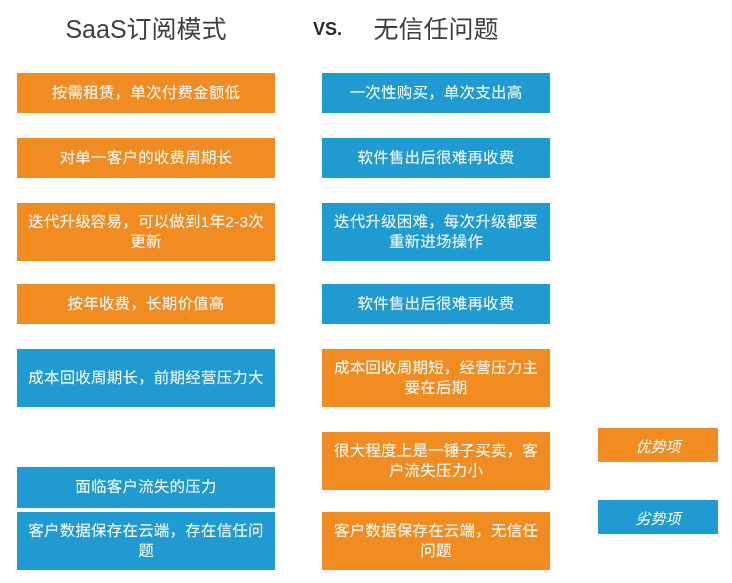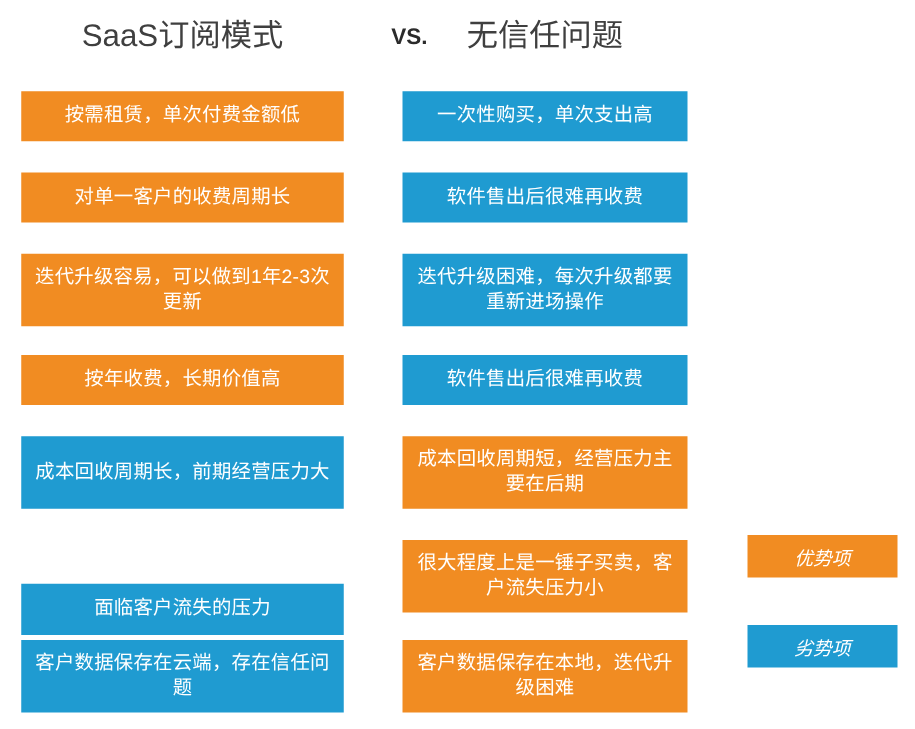--- a/index.html
+++ b/index.html
@@ -103,18 +103,18 @@
   <div class="box box-blue col-right" style="top:203px; height:58px;">迭代升级困难，每次升级都要重新进场操作</div>
   <div class="box box-blue col-right" style="top:284px; height:40px;">软件售出后很难再收费</div>
 
   <div class="box box-blue col-left" style="top:349px; height:58px;">成本回收周期长，前期经营压力大</div>
   <div class="box box-orange col-right" style="top:349px; height:58px;">成本回收周期短，经营压力主要在后期</div>
 
   <div class="box box-blue col-left" style="top:440px; height:41px;margin-top:27px;">面临客户流失的压力</div>
   <div class="box box-orange col-right" style="top:432px; height:58px;">很大程度上是一锤子买卖，客户流失压力小</div>
 
   <div class="box box-blue col-left" style="top:512px; height:58px;">客户数据保存在云端，存在信任问题</div>
-  <div class="box box-orange col-right" style="top:512px; height:58px;">客户数据保存在本地，迭代升级困难</div>
+  <div class="box box-orange col-right" style="top:512px; height:58px;">客户数据保存在云端，无信任问题</div>
 
   <div class="legend-box legend-advantage">优势项</div>
   <div class="legend-box legend-disadvantage">劣势项</div>
 
 </div>
 
 </body></html>

